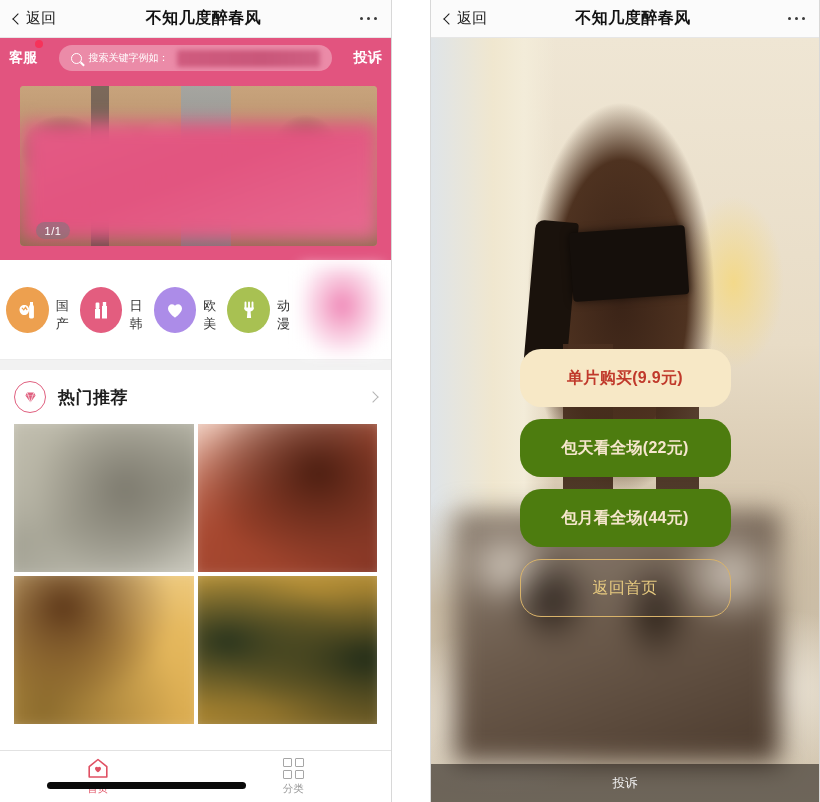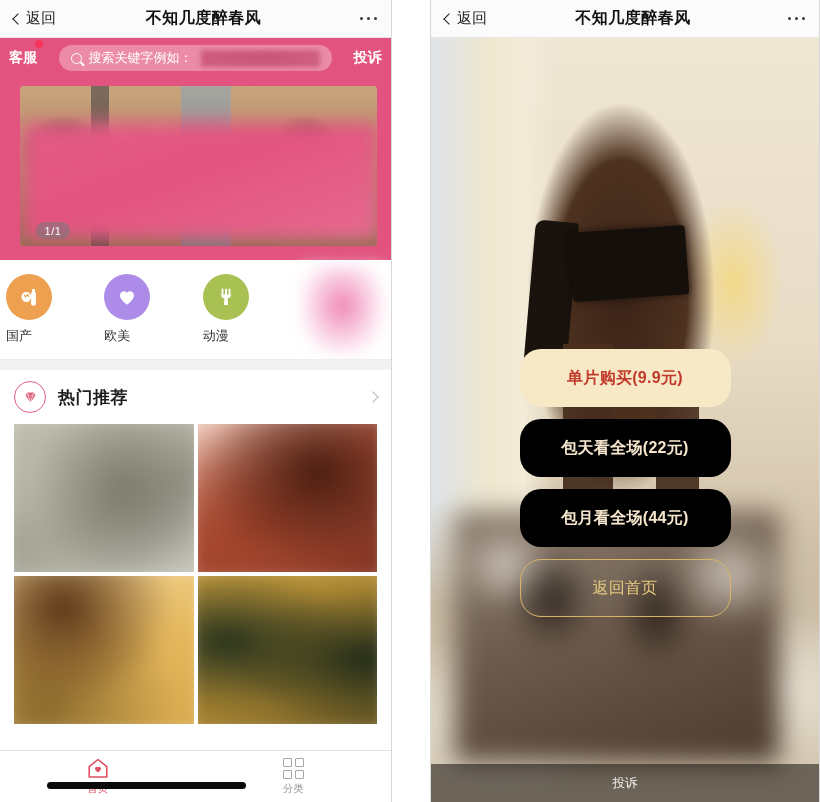--- a/index.html
+++ b/index.html
@@ -131,21 +131,21 @@
   }
   .mag::after {
     content: "";
     position: absolute;
     right: -4px; bottom: -2px;
     width: 5px; height: 1.6px;
     background: #fff;
     transform: rotate(45deg);
   }
   .search-ph {
-    font-size: 13px;
+    font-size: 10px;
     color: #ffffff;
     white-space: nowrap;
   }
   .search-redact {
     flex: 1;
     height: 17px;
     margin-left: 1px;
     background: linear-gradient(90deg,#cf5b7e,#c9577a 60%,#cf5f82);
     filter: blur(2.4px);
     border-radius: 2px;
@@ -224,22 +224,22 @@
     height: 100px;
     display: flex;
     align-items: center;
     padding: 0 6px;
     position: relative;
     border-bottom: 1px solid #ececec;
   }
   .cat-item {
     flex: 1;
     display: flex;
-    flex-direction: column;
-    align-items: flex-start;
+    flex-direction: row;
+    align-items: flex-end;
     gap: 7px;
     cursor: pointer;
   }
   .cat-circle {
     width: 46px; height: 46px;
     border-radius: 50%;
     display: flex;
     align-items: center;
     justify-content: center;
   }
@@ -488,21 +488,21 @@
     font-size: 16px;
     font-weight: 700;
     cursor: pointer;
     letter-spacing: .3px;
   }
   .pbtn-cream {
     background: #f7e8c6;
     color: #c0392b;
   }
   .pbtn-red {
-    background: #000000;
+    background: #4d7c0f;
     color: #f6e6cd;
   }
   .pbtn-ghost {
     background: rgba(255,255,255,.04);
     border: 1.4px solid #d9b36a;
     color: #e6c97f;
     font-weight: 400;
     font-size: 16px;
   }
 
@@ -569,20 +569,31 @@
         <div class="cat-circle" style="background:#eda04f">
           <svg width="26" height="26" viewBox="0 0 26 26" aria-hidden="true">
             <path d="M16 5h3v2.2c0 1 .9 1.3.9 2.6V20c0 .9-.6 1.4-1.5 1.4h-1.8c-.9 0-1.5-.5-1.5-1.4V9.8c0-1.3.9-1.6.9-2.6V5z" fill="#fff"></path>
             <path d="M5.5 12.5c0-2.6 2.2-4.6 4.8-4.6s4.8 2 4.8 4.6c0 3.2-2.2 5.6-4.8 5.6s-4.8-2.4-4.8-5.6z" fill="#fff"></path>
             <path d="M8.2 11.2l1.6 1.6 1.7-2.4 1.4 2.2" stroke="#eda04f" stroke-width="1.2" fill="none" stroke-linecap="round"></path>
           </svg>
         </div>
         <span class="cat-label">国产</span>
       </div>
 
+      <div class="cat-item">
+        <div class="cat-circle" style="background:#e35d7f">
+          <svg width="26" height="26" viewBox="0 0 26 26" aria-hidden="true">
+            <rect x="7" y="12" width="5" height="9.5" fill="#fff"></rect>
+            <rect x="7.6" y="5.5" width="3.8" height="6.5" rx="1.2" fill="#fff"></rect>
+            <rect x="14" y="9" width="5" height="12.5" fill="#fff"></rect>
+            <rect x="14.8" y="5" width="3.4" height="4" fill="#fff"></rect>
+          </svg>
+        </div>
+        <span class="cat-label">日韩</span>
+      </div>
 
       <div class="cat-item">
         <div class="cat-circle" style="background:#ac8ce8">
           <svg width="26" height="26" viewBox="0 0 26 26" aria-hidden="true">
             <path d="M13 20.5s-7-4.6-7-9.1c0-2.5 1.9-4.2 4-4.2 1.6 0 2.6.9 3 1.7.4-.8 1.4-1.7 3-1.7 2.1 0 4 1.7 4 4.2 0 4.5-7 9.1-7 9.1z" fill="#fff"></path>
           </svg>
         </div>
         <span class="cat-label">欧美</span>
       </div>
 

